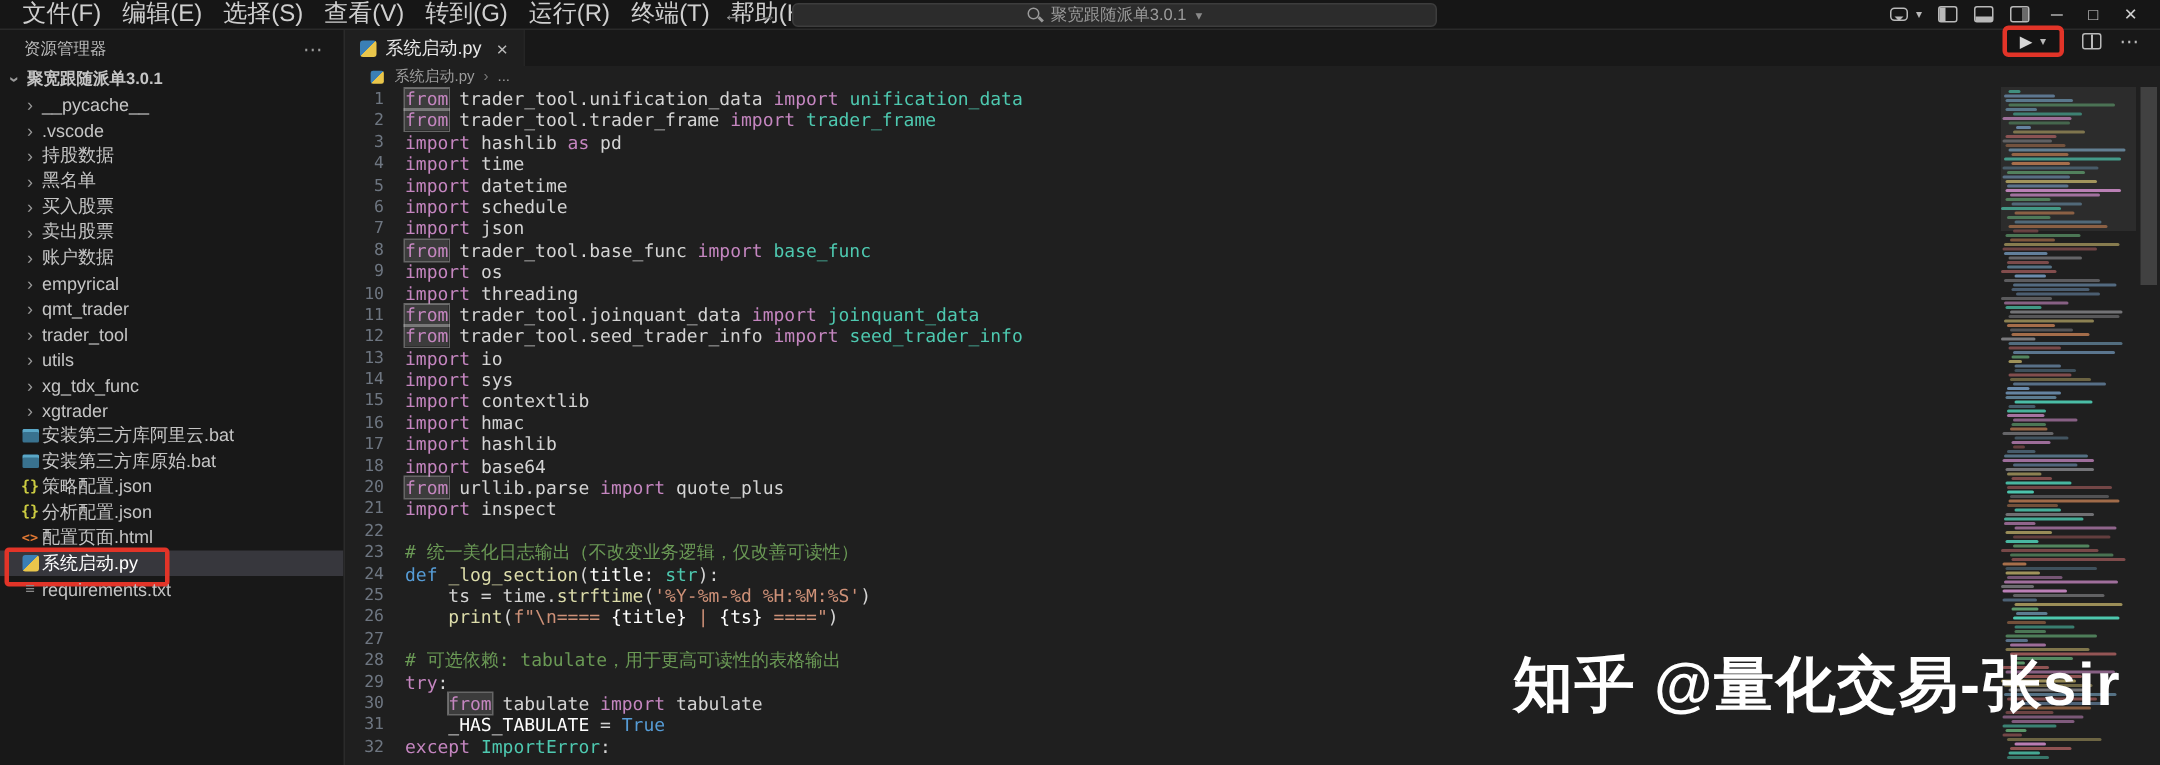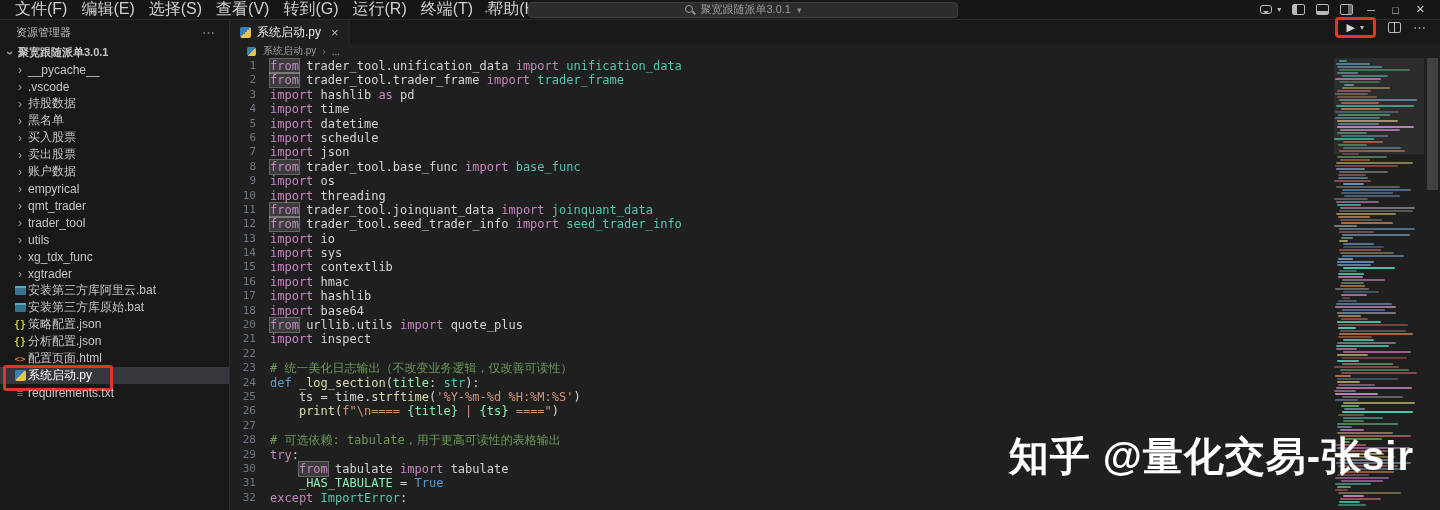--- a/index.html
+++ b/index.html
@@ -73,21 +73,21 @@
   .code-area { flex:1; position:relative; overflow:hidden; }
   .code { position:absolute; left:0; top:1px; right:110px; font-family:"DejaVu Sans Mono",monospace; font-size:12px; }
   .line { display:flex; height:14.4px; line-height:14.4px; white-space:pre; }
   .ln { width:40px; flex:none; text-align:right; color:#6e7681; padding-right:14px; font-size:11px; }
   .tk-k { color:#c586c0; }
   .tk-hl{ color:#c586c0; background:rgba(255,255,255,0.13); box-shadow:0 0 0 1px rgba(210,210,210,0.4); }
   .tk-d { color:#569cd6; }
   .tk-f { color:#dcdcaa; }
   .tk-s { color:#ce9178; }
   .tk-c { color:#6a9955; }
-  .tk-v { color:#86efac; }
+  .tk-v { color:#ffffff; }
   .tk-t { color:#4ec9b0; }
   .tk-p { color:#d4d4d4; }
   
   .minimap { position:absolute; right:16px; top:0; bottom:0; width:90px; padding-top:2px; overflow:hidden; cursor:pointer; }
   .mm-row { height:2px; margin-bottom:1px; border-radius:1px; }
   .mm-viewport { position:absolute; left:0; right:0; top:0; height:96px; background:rgba(130,130,130,0.14); pointer-events:none; }
   .scrollbar { position:absolute; right:0; top:0; bottom:0; width:15px; }
   .thumb { position:absolute; top:0; left:2px; width:11px; height:132px; background:rgba(121,121,121,0.38); cursor:grab; }
   
   .watermark {
@@ -277,21 +277,21 @@
             <div class="line"><span class="ln">9</span><span><span class="tk-k">import</span><span class="tk-p"> os</span></span></div>
             <div class="line"><span class="ln">10</span><span><span class="tk-k">import</span><span class="tk-p"> threading</span></span></div>
             <div class="line"><span class="ln">11</span><span><span class="tk-hl">from</span><span class="tk-p"> trader_tool.joinquant_data </span><span class="tk-k">import</span><span class="tk-p"> </span><span class="tk-t">joinquant_data</span></span></div>
             <div class="line"><span class="ln">12</span><span><span class="tk-hl">from</span><span class="tk-p"> trader_tool.seed_trader_info </span><span class="tk-k">import</span><span class="tk-p"> </span><span class="tk-t">seed_trader_info</span></span></div>
             <div class="line"><span class="ln">13</span><span><span class="tk-k">import</span><span class="tk-p"> io</span></span></div>
             <div class="line"><span class="ln">14</span><span><span class="tk-k">import</span><span class="tk-p"> sys</span></span></div>
             <div class="line"><span class="ln">15</span><span><span class="tk-k">import</span><span class="tk-p"> contextlib</span></span></div>
             <div class="line"><span class="ln">16</span><span><span class="tk-k">import</span><span class="tk-p"> hmac</span></span></div>
             <div class="line"><span class="ln">17</span><span><span class="tk-k">import</span><span class="tk-p"> hashlib</span></span></div>
             <div class="line"><span class="ln">18</span><span><span class="tk-k">import</span><span class="tk-p"> base64</span></span></div>
-            <div class="line"><span class="ln">20</span><span><span class="tk-hl">from</span><span class="tk-p"> urllib.utils </span><span class="tk-k">import</span><span class="tk-p"> quote_plus</span></span></div>
+            <div class="line"><span class="ln">20</span><span><span class="tk-hl">from</span><span class="tk-p"> urllib.parse </span><span class="tk-k">import</span><span class="tk-p"> quote_plus</span></span></div>
             <div class="line"><span class="ln">21</span><span><span class="tk-k">import</span><span class="tk-p"> inspect</span></span></div>
             <div class="line"><span class="ln">22</span><span></span></div>
             <div class="line"><span class="ln">23</span><span><span class="tk-c"># 统一美化日志输出（不改变业务逻辑，仅改善可读性）</span></span></div>
             <div class="line"><span class="ln">24</span><span><span class="tk-d">def</span><span class="tk-p"> </span><span class="tk-f">_log_section</span><span class="tk-p">(</span><span class="tk-v">title</span><span class="tk-p">: </span><span class="tk-t">str</span><span class="tk-p">):</span></span></div>
             <div class="line"><span class="ln">25</span><span><span class="tk-p">    ts = time.</span><span class="tk-f">strftime</span><span class="tk-p">(</span><span class="tk-s">'%Y-%m-%d %H:%M:%S'</span><span class="tk-p">)</span></span></div>
             <div class="line"><span class="ln">26</span><span><span class="tk-p">    </span><span class="tk-f">print</span><span class="tk-p">(</span><span class="tk-s">f"\n==== </span><span class="tk-v">{title}</span><span class="tk-s"> | </span><span class="tk-v">{ts}</span><span class="tk-s"> ===="</span><span class="tk-p">)</span></span></div>
             <div class="line"><span class="ln">27</span><span></span></div>
             <div class="line"><span class="ln">28</span><span><span class="tk-c"># 可选依赖: tabulate，用于更高可读性的表格输出</span></span></div>
             <div class="line"><span class="ln">29</span><span><span class="tk-k">try</span><span class="tk-p">:</span></span></div>
             <div class="line"><span class="ln">30</span><span><span class="tk-p">    </span><span class="tk-hl">from</span><span class="tk-p"> tabulate </span><span class="tk-k">import</span><span class="tk-p"> tabulate</span></span></div>

